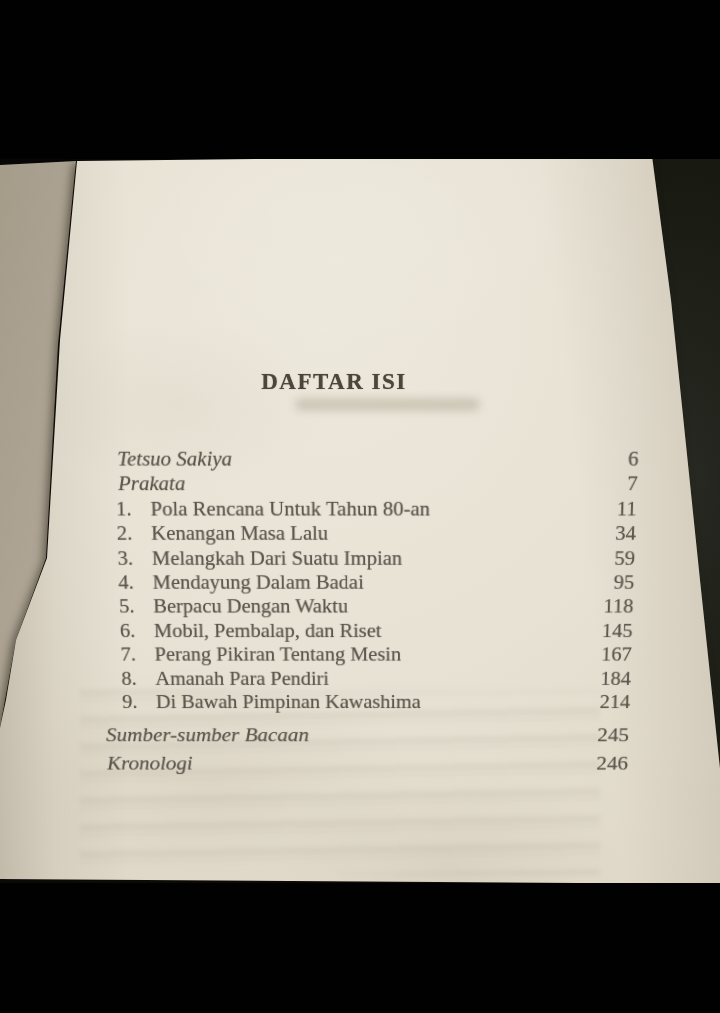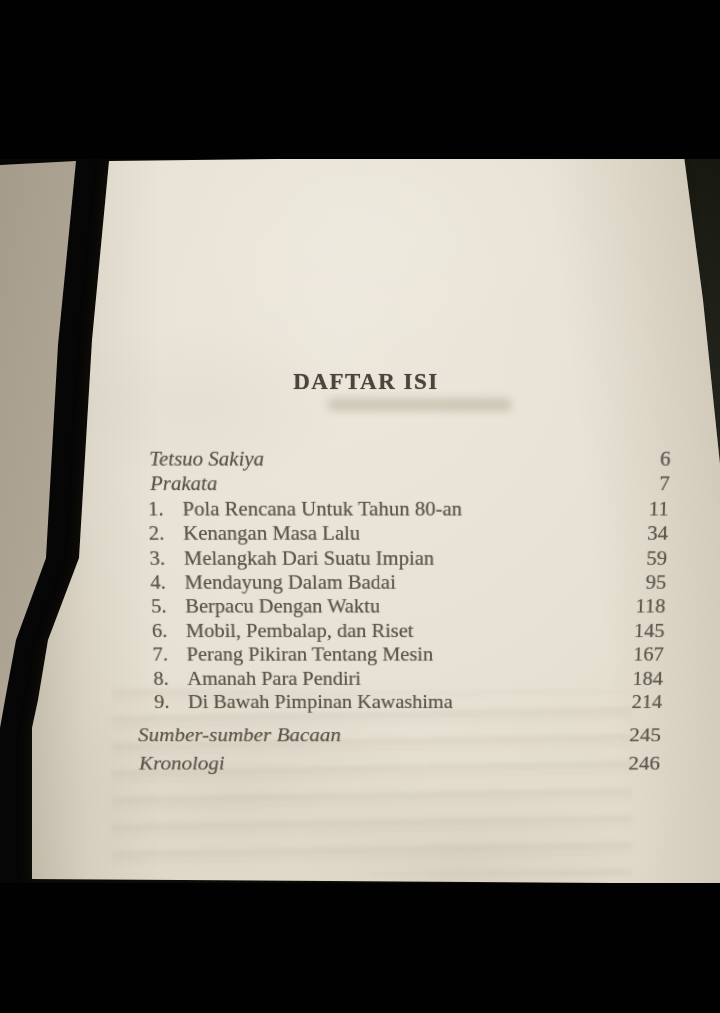--- a/index.html
+++ b/index.html
@@ -37,21 +37,20 @@
     filter: drop-shadow(-4px 3px 5px rgba(25, 20, 10, 0.55));
     z-index: 2;
   }
   .page {
     position: absolute; inset: 0;
     clip-path: polygon(77px 161px, 340px 158px, 652px 156px, 671px 300px,
                        700px 580px, 721px 778px, 721px 884px, 0px 879px,
                        0px 728px, 6px 700px, 16px 640px, 47px 558px, 60px 340px);
     background: radial-gradient(130% 95% at 45% 32%,
                 #ede8dc 0%, #e7e1d3 40%, #ded7c7 72%, #d0c7b4 100%);
-    margin-left: 32px;
   }
   .shade { position: absolute; inset: 0; pointer-events: none; }
   .shade-right  { background: linear-gradient(83deg, transparent 76%,
                   rgba(125,113,93,0.20) 94%, rgba(105,93,75,0.38) 100%); }
   .shade-left   { background: linear-gradient(90deg, rgba(90,78,58,0.22) 0px,
                   rgba(90,78,58,0.08) 55px, transparent 130px); }
   .shade-top    { background: linear-gradient(180deg, rgba(100,90,70,0.12) 0px,
                   transparent 70px); }
   .shade-bottom { background: linear-gradient(0deg, rgba(95,82,62,0.28) 0px,
                   rgba(95,82,62,0.10) 35px, transparent 100px); }

